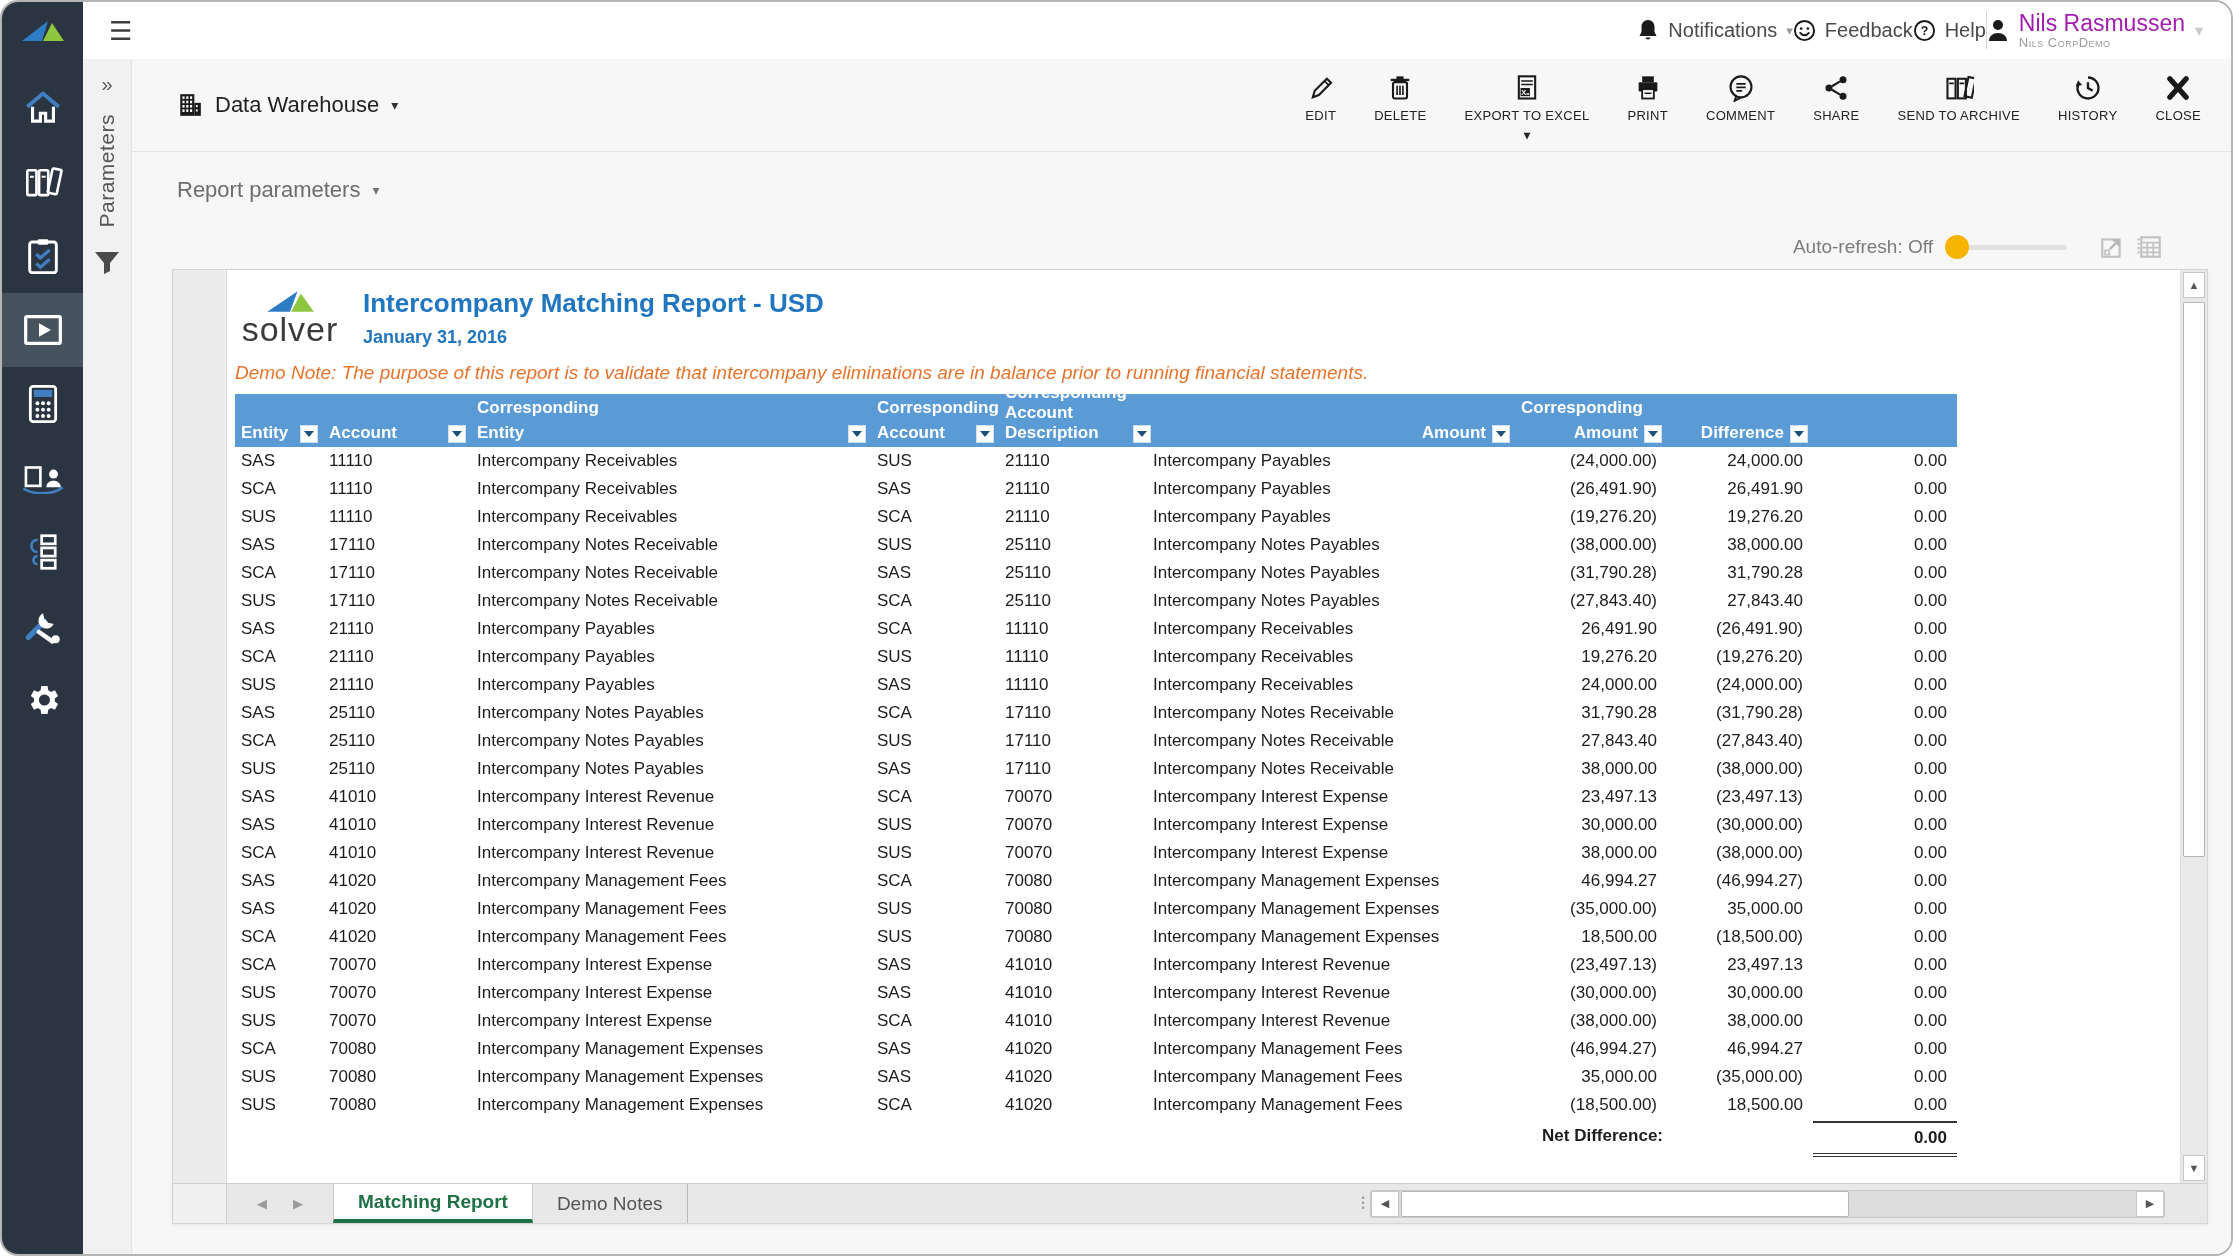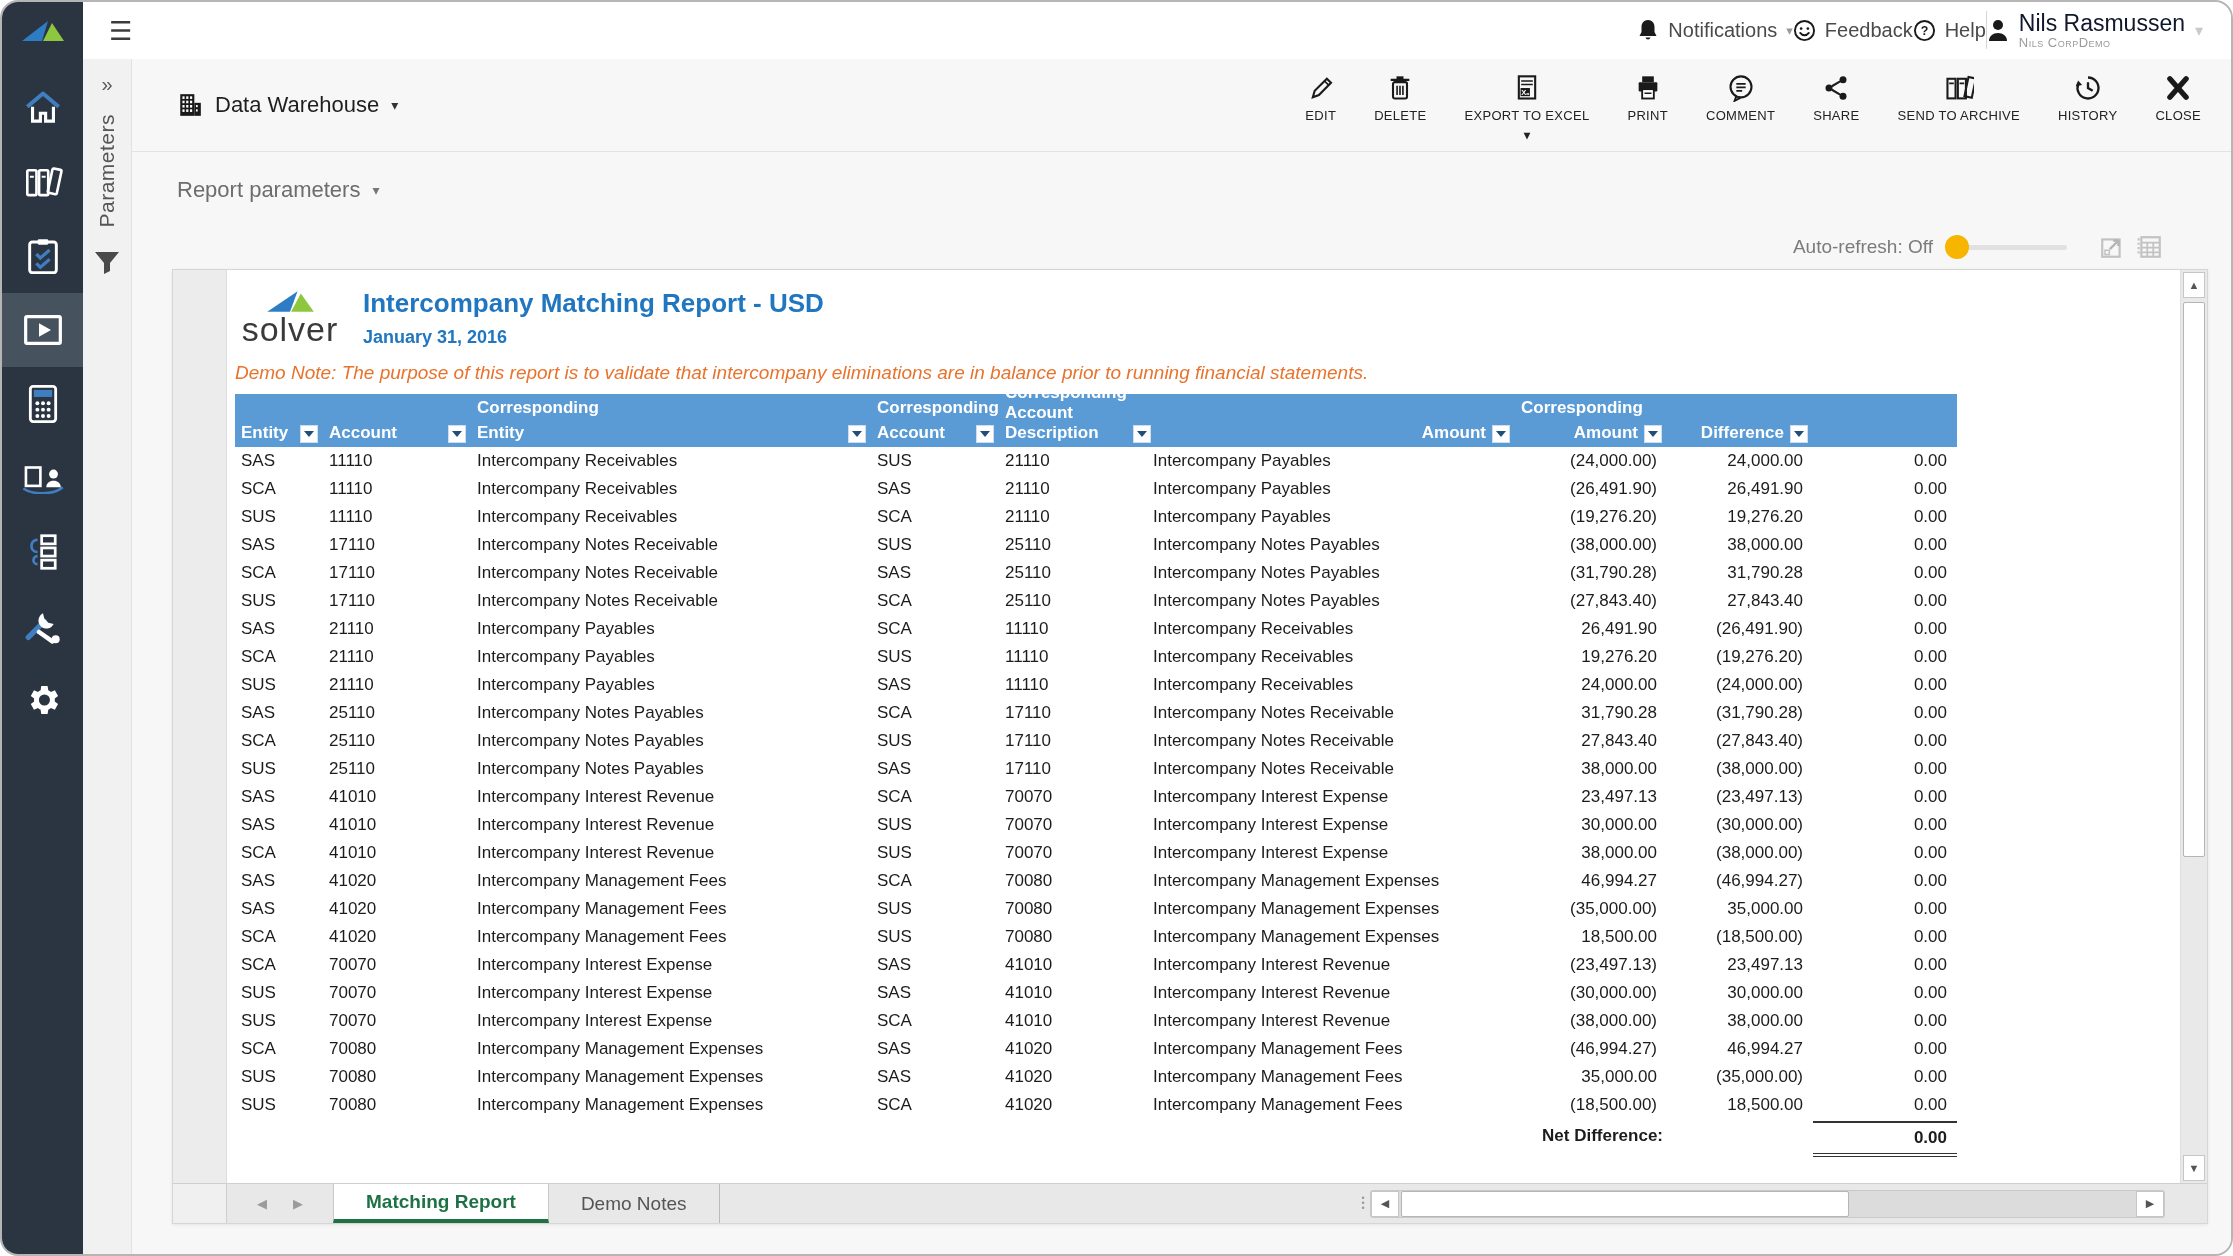--- a/index.html
+++ b/index.html
@@ -13,21 +13,21 @@
   .topbar { position:absolute; left:0; top:0; right:0; height:57px; background:#fff; display:flex; align-items:center; z-index:5; }
   .logo-box { width:81px; height:57px; background:#2b3542; display:flex; align-items:center; justify-content:center; flex:0 0 auto; }
   .hamburger { margin-left:26px; font-size:26px; color:#3c3c3c; cursor:pointer; line-height:1; }
   .breadcrumb { margin-left:40px; font-size:22px; color:#5f6b72; display:flex; align-items:center; gap:14px; }
   .crumb-sep { color:#3f8fd4; font-size:20px; font-weight:bold; }
   .topbar-right { margin-left:auto; display:flex; align-items:center; padding-right:28px; }
   .top-item { display:flex; align-items:center; gap:9px; font-size:20px; color:#4a4a4a; cursor:pointer; }
   .chev { font-size:13px; color:#9a9a9a; }
   .v-divider { width:1px; height:38px; background:#d5d5d5; }
   .user-block { display:flex; align-items:center; gap:10px; cursor:pointer; }
-  .user-name { font-size:23px; color:#0f172a; line-height:1.05; }
+  .user-name { font-size:23px; color:#a21caf; line-height:1.05; }
   .user-org  { font-size:13px; color:#9a9a9a; font-variant:small-caps; letter-spacing:.5px; }
   .user-chev { color:#c9c9c9; font-size:16px; }
 
   
   .sidebar { position:absolute; left:0; top:57px; bottom:0; width:81px; background:#2b3542; display:flex; flex-direction:column; align-items:stretch; padding-top:12px; }
   .side-item { height:74px; display:flex; align-items:center; justify-content:center; cursor:pointer; }
   .side-item.active { background:#46525e; }
 
   
   .param-rail { position:absolute; left:81px; top:57px; bottom:0; width:49px; background:#f1f1f1; border-right:1px solid #e2e2e2; display:flex; flex-direction:column; align-items:center; padding-top:14px; }
@@ -91,21 +91,21 @@
   .vs-btn { position:absolute; left:2px; right:2px; height:26px; background:#fff; border:1px solid #c6c6c6; display:flex; align-items:center; justify-content:center; font-size:11px; color:#555; cursor:pointer; }
   .vs-up { top:2px; }
   .vs-down { bottom:2px; }
   .vs-thumb { position:absolute; left:2px; right:2px; top:32px; height:555px; background:#fff; border:1px solid #b5b5b5; border-radius:2px; cursor:grab; }
 
   
   .bottombar { position:absolute; left:0; right:0; bottom:0; height:40px; background:#e8e8e8; border-top:1px solid #cfcfcf; display:flex; align-items:stretch; }
   .bb-corner { width:54px; background:#f0f0f0; border-right:1px solid #cfcfcf; flex:0 0 auto; }
   .tab-arrows { display:flex; align-items:center; gap:26px; padding:0 30px; color:#9b9b9b; font-size:13px; }
   .tab-arrows span { cursor:pointer; }
-  .tab { display:flex; align-items:center; padding:0 32px; font-size:19px; cursor:pointer; }
+  .tab { display:flex; align-items:center; padding:0 24px; font-size:19px; cursor:pointer; }
   .tab.active { background:#fff; color:#1e7145; font-weight:bold; border-bottom:4px solid #1e7145; border-left:1px solid #c9c9c9; border-right:1px solid #c9c9c9; }
   .tab.inactive { color:#555; border-right:1px solid #b9b9b9; }
   .bb-spacer { flex:1; }
   .splitter { align-self:center; width:14px; color:#9a9a9a; font-size:9px; line-height:5px; text-align:center; cursor:col-resize; white-space:pre; }
   .hscroll { align-self:center; display:flex; align-items:center; width:795px; height:28px; background:#dcdcdc; border:1px solid #c9c9c9; border-radius:3px; margin-right:42px; }
   .hs-btn { width:28px; height:26px; background:#fff; border:1px solid #c6c6c6; display:flex; align-items:center; justify-content:center; color:#555; font-size:11px; cursor:pointer; flex:0 0 auto; }
   .hs-track { flex:1; position:relative; height:26px; }
   .hs-thumb { position:absolute; left:2px; top:0; height:26px; width:448px; background:#fff; border:1px solid #b5b5b5; border-radius:2px; cursor:grab; }
 
   svg { display:block; }

